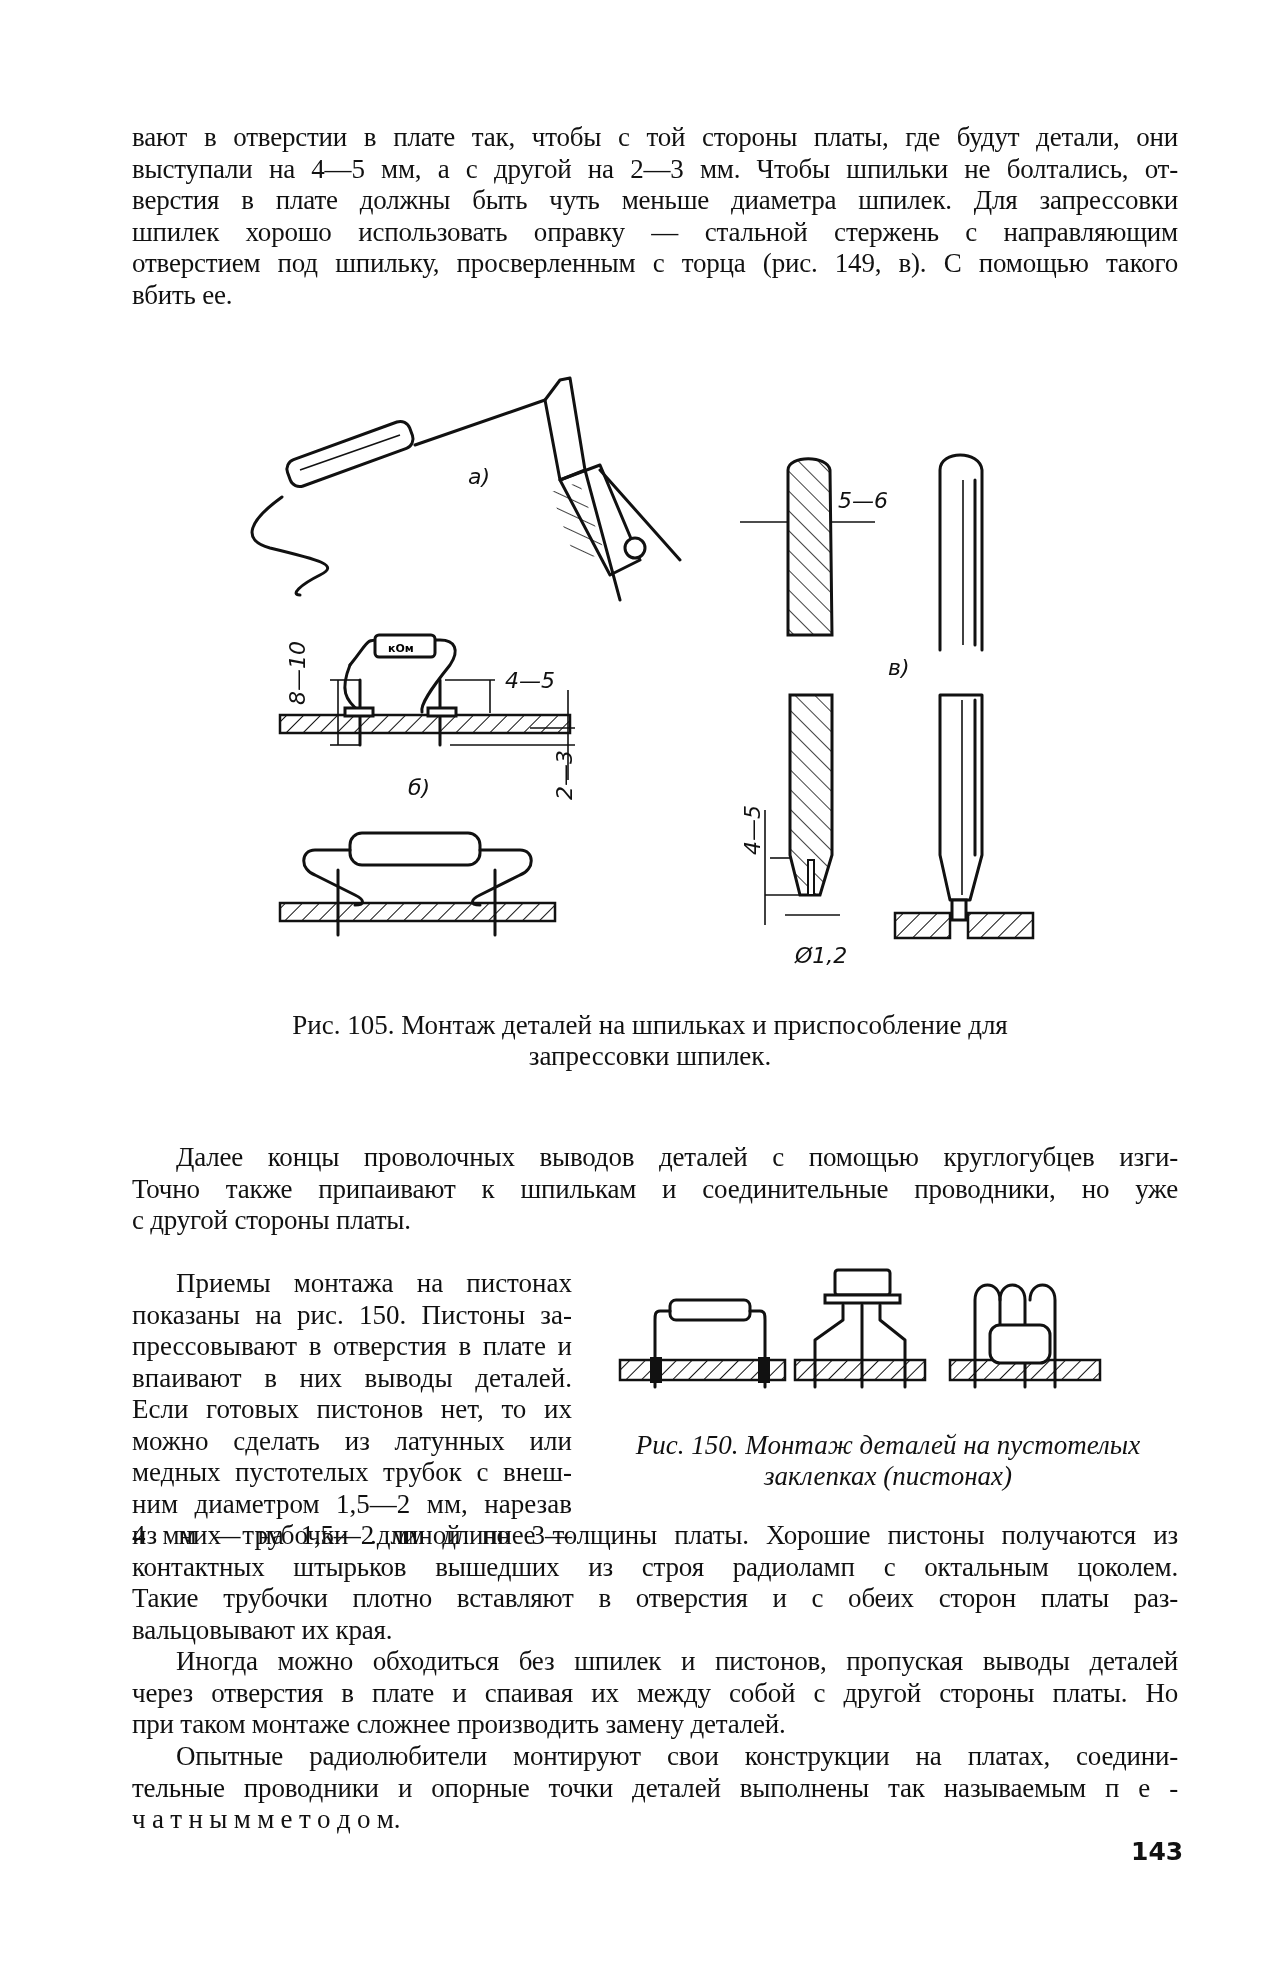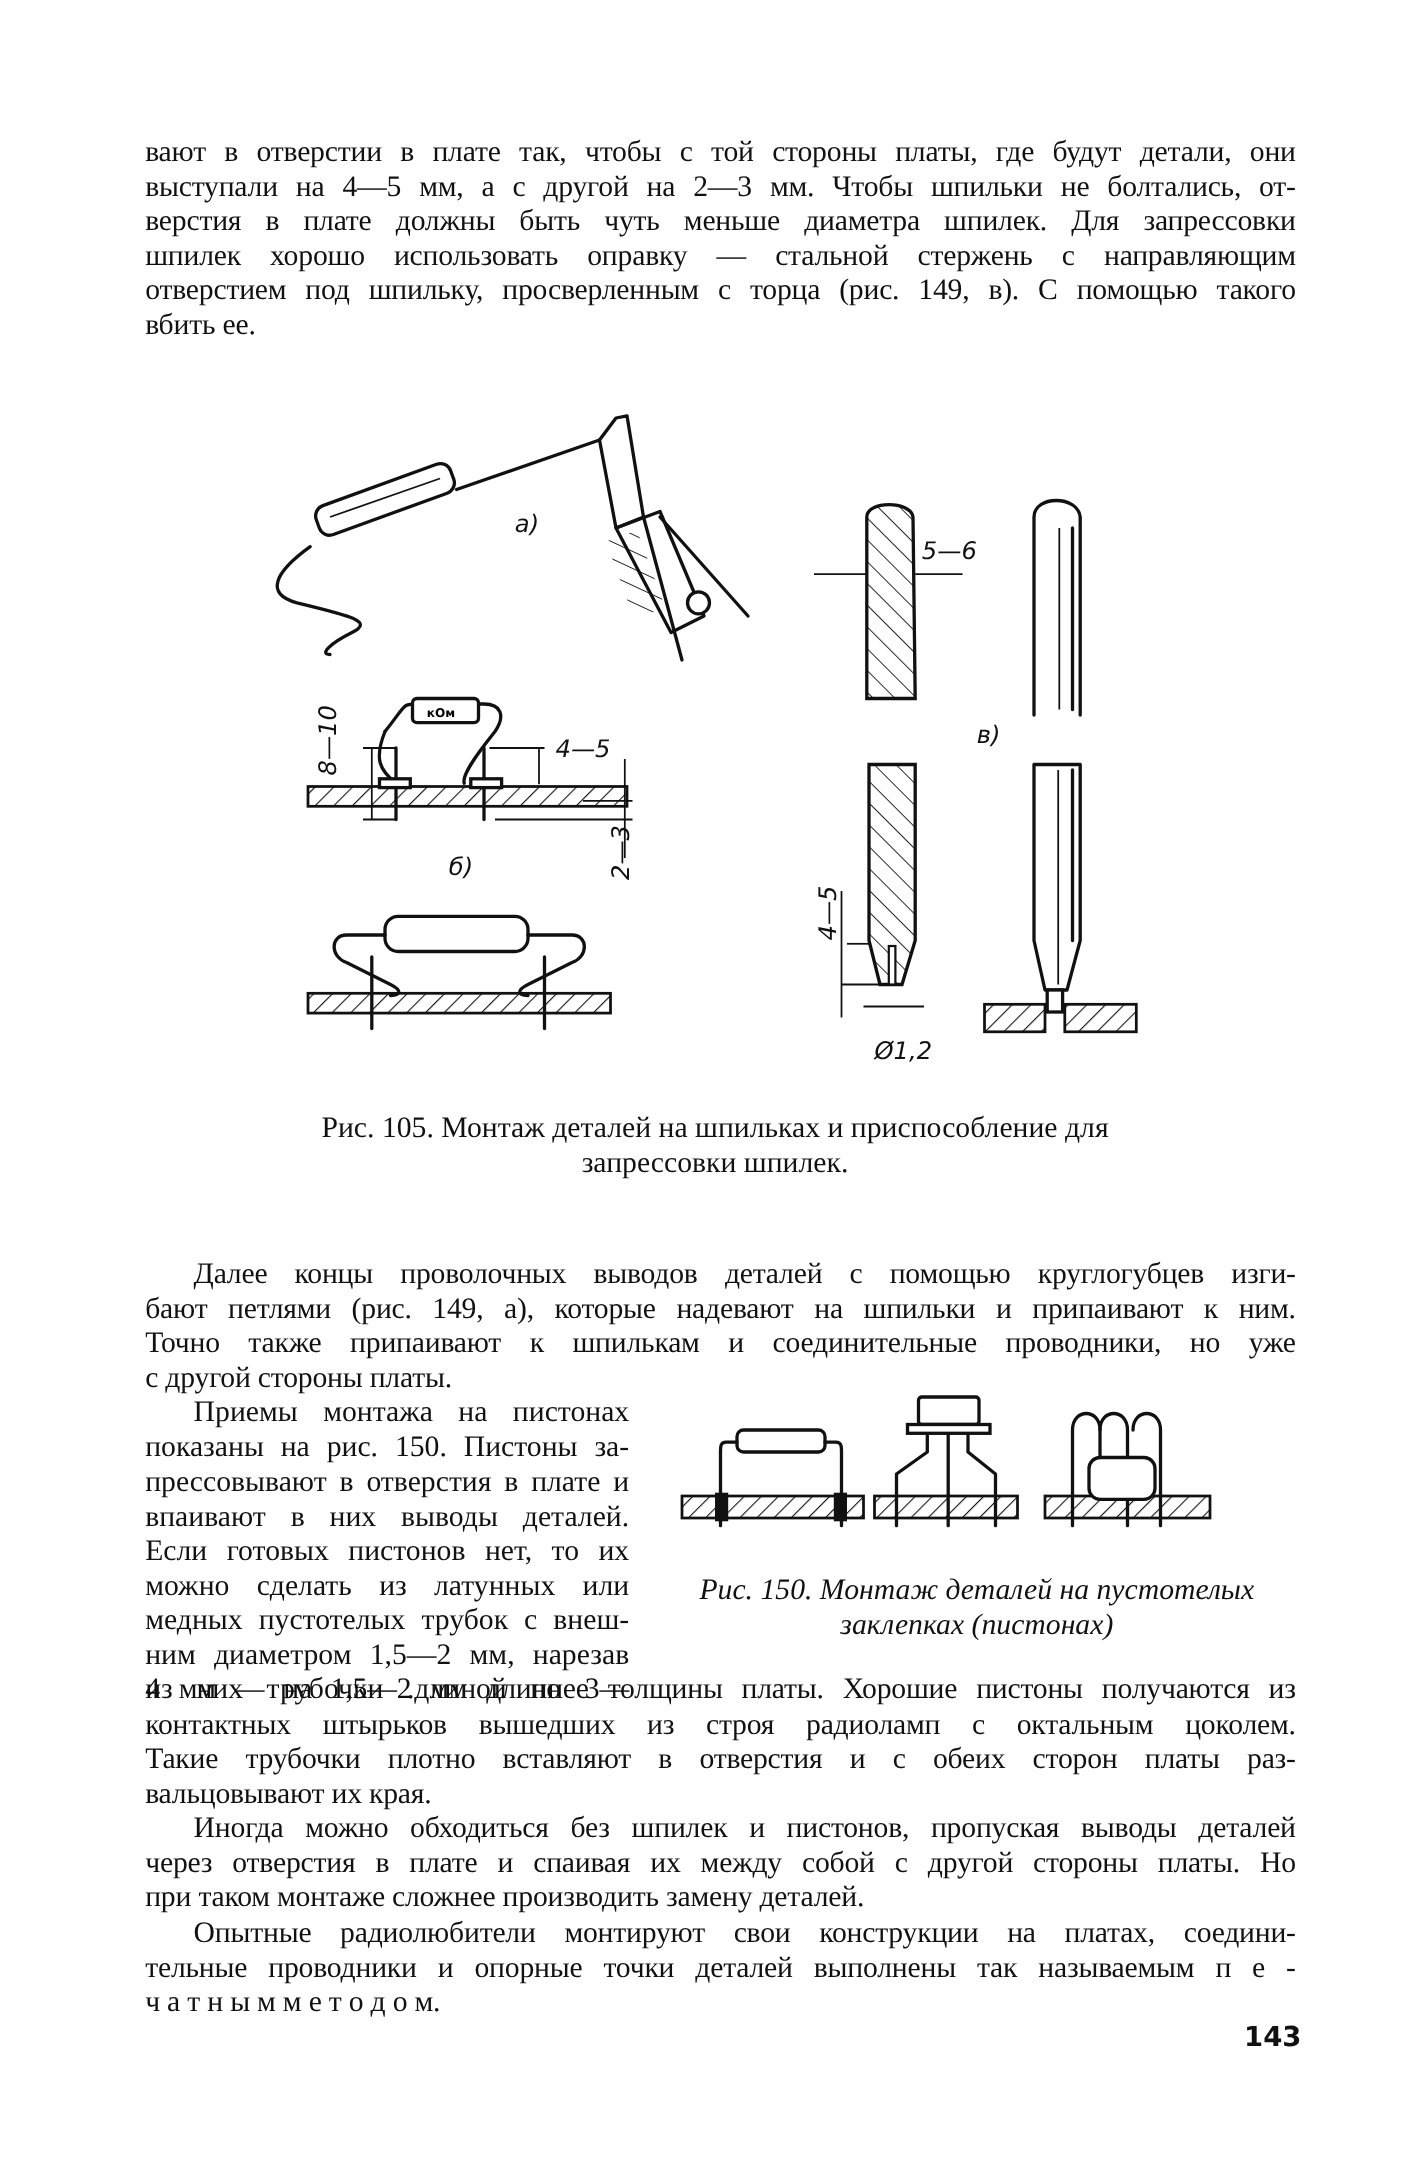--- a/index.html
+++ b/index.html
@@ -116,21 +116,20 @@
     </g>
   </svg>
 
   <div class="cap" style="left:200px;top:1010px;width:900px;">
     <div>Рис. 105. Монтаж деталей на шпильках и приспособление для</div>
     <div>запрессовки шпилек.</div>
   </div>
 
   <div class="para" style="top:1142px;">
     <span class="line" style="padding-left:44px;">Далее концы проволочных выводов деталей с помощью круглогубцев изги-</span>
-    <span class="line">бают петлями (рис. 149, а), которые надевают на шпильки и припаивают к ним.</span>
     <span class="line">Точно также припаивают к шпилькам и соединительные проводники, но уже</span>
     <span class="line last">с другой стороны платы.</span>
   </div>
 
   <div class="narrow" style="top:1268px;">
     <span class="line" style="padding-left:44px;">Приемы монтажа на пистонах</span>
     <span class="line">показаны на рис. 150. Пистоны за-</span>
     <span class="line">прессовывают в отверстия в плате и</span>
     <span class="line">впаивают в них выводы деталей.</span>
     <span class="line">Если готовых пистонов нет, то их</span>

